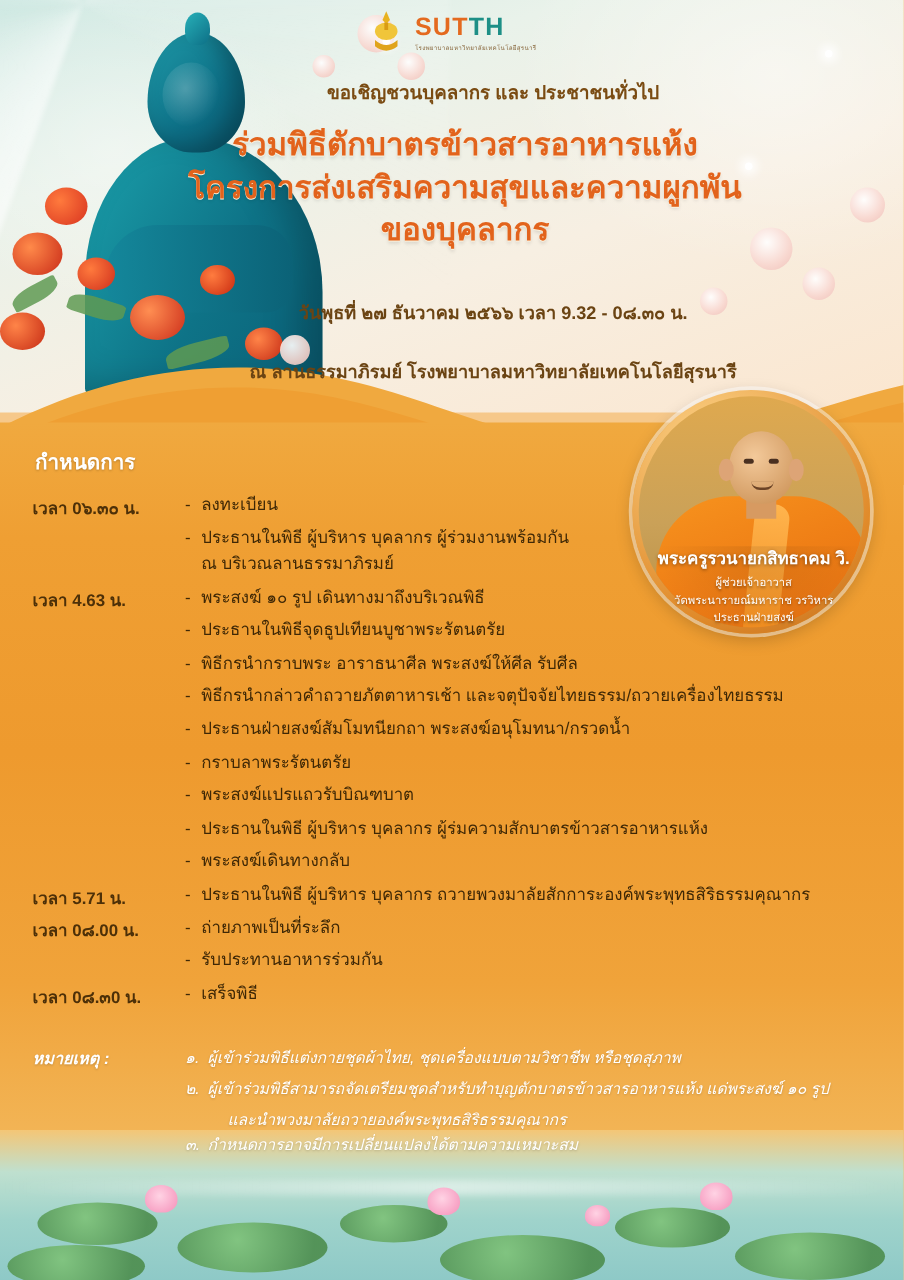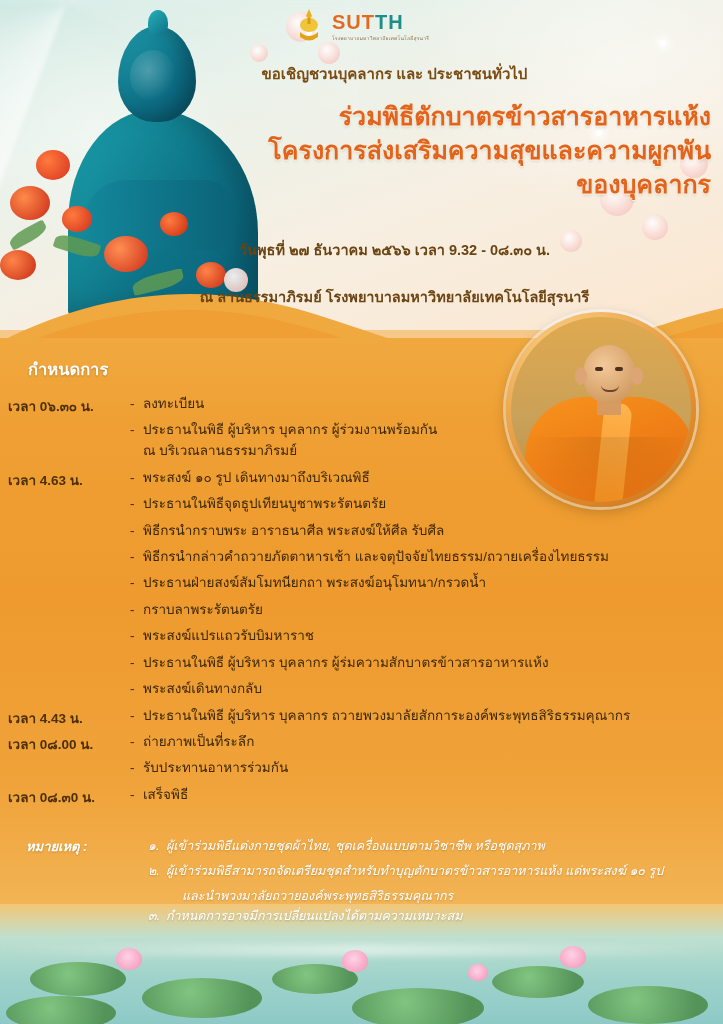--- a/index.html
+++ b/index.html
@@ -107,21 +107,21 @@
   .logo-text-wrap { display:flex; flex-direction:column; align-items:flex-start; }
   .logo-main { font-size:20px; font-weight:bold; letter-spacing:1px; color:#e46a1f; line-height:1; display:flex; align-items:center;}
   .logo-main .tech { color:#1d8f86; }
   .logo-sub { font-size:5px; color:#8a6a40; letter-spacing:.2px; margin-top:2px;}
 
   
   .invite-line {
     position:absolute; top:62px; width:723px; text-align:center;
     font-size:15px; color:#7a4b12; font-weight:bold;
   }
-  .title-block { position:absolute; top:100px; width:678px; text-align:right; }
+  .title-block { position:absolute; top:100px; width:678px; text-align:center; }
   .title-1, .title-2, .title-3 {
     font-size:25px; font-weight:bold; color:#e2631c; line-height:1.35;
     text-shadow: 0 1px 0 #fff3dc, 0 2px 3px rgba(0,0,0,.12);
   }
   .meta-block { position:absolute; top:238px; width:723px; text-align:center; color:#6b4413; }
   .meta-1 { font-size:14.5px; font-weight:bold; }
   .meta-2 { font-size:14.5px; font-weight:bold; margin-top:24px; }
 
   
   .monk-frame {
@@ -154,21 +154,21 @@
   .mc-1 { font-size:13.5px; font-weight:bold; text-shadow:0 1px 3px rgba(0,0,0,.45); }
   .mc-2 { font-size:9px; margin-top:2px; text-shadow:0 1px 2px rgba(0,0,0,.4);}
   .mc-3 { font-size:9px; text-shadow:0 1px 2px rgba(0,0,0,.4);}
   .mc-4 { font-size:9px; text-shadow:0 1px 2px rgba(0,0,0,.4);}
 
   
   .sched-head {
     position:absolute; left:28px; top:356px; font-size:16.5px; font-weight:bold; color:#fff;
     text-shadow:0 1px 2px rgba(0,0,0,.25);
   }
-  .sched { position:absolute; left:8px; top:394px; width:668px; }
+  .sched { position:absolute; left:26px; top:394px; width:668px; }
   .srow { display:flex; align-items:flex-start; }
   .stime {
     width:122px; flex:0 0 122px; font-size:13.5px; color:#4d3008; font-weight:bold;
     padding-top:1px;
   }
   .sitems { flex:1; }
   .sitem { display:flex; font-size:13.5px; color:#3f2806; line-height:1.55; margin-bottom:5.5px; }
   .sdash { width:13px; flex:0 0 13px; }
   .stext { flex:1; }
 
@@ -282,20 +282,26 @@
       <div class="m-head"></div>
       <div class="m-ear-l"></div>
       <div class="m-ear-r"></div>
       <div class="m-eye l"></div>
       <div class="m-eye r"></div>
       <div class="m-smile"></div>
       <div class="m-shoulder-sh"></div>
     </div>
   </div>
 
+  <div class="monk-caption">
+    <div class="mc-1">พระครูรวนายกสิทธาคม วิ.</div>
+    <div class="mc-2">ผู้ช่วยเจ้าอาวาส</div>
+    <div class="mc-3">วัดพระนารายณ์มหาราช วรวิหาร</div>
+    <div class="mc-4">ประธานฝ่ายสงฆ์</div>
+  </div>
 
   <div class="sched-head">กำหนดการ</div>
   <div class="sched" id="schedule-list">
       <div class="srow">
         <div class="stime">เวลา 0๖.๓๐ น.</div>
         <div class="sitems">
           <div class="sitem">
             <span class="sdash">-</span>
             <span class="stext">ลงทะเบียน</span>
           </div>
@@ -327,34 +333,34 @@
           <div class="sitem">
             <span class="sdash">-</span>
             <span class="stext">ประธานฝ่ายสงฆ์สัมโมทนียกถา พระสงฆ์อนุโมทนา/กรวดน้ำ</span>
           </div>
           <div class="sitem">
             <span class="sdash">-</span>
             <span class="stext">กราบลาพระรัตนตรัย</span>
           </div>
           <div class="sitem">
             <span class="sdash">-</span>
-            <span class="stext">พระสงฆ์แปรแถวรับบิมหาราช</span>
+            <span class="stext">พระสงฆ์แปรแถวรับบิณฑบาต</span>
           </div>
           <div class="sitem">
             <span class="sdash">-</span>
             <span class="stext">ประธานในพิธี ผู้บริหาร บุคลากร ผู้ร่มความสักบาตรข้าวสารอาหารแห้ง</span>
           </div>
           <div class="sitem">
             <span class="sdash">-</span>
             <span class="stext">พระสงฆ์เดินทางกลับ</span>
           </div>
         </div>
       </div>
       <div class="srow">
-        <div class="stime">เวลา 4.43 น.</div>
+        <div class="stime">เวลา 5.71 น.</div>
         <div class="sitems">
           <div class="sitem">
             <span class="sdash">-</span>
             <span class="stext">ประธานในพิธี ผู้บริหาร บุคลากร ถวายพวงมาลัยสักการะองค์พระพุทธสิริธรรมคุณากร</span>
           </div>
         </div>
       </div>
       <div class="srow">
         <div class="stime">เวลา 0๘.00 น.</div>
         <div class="sitems">

